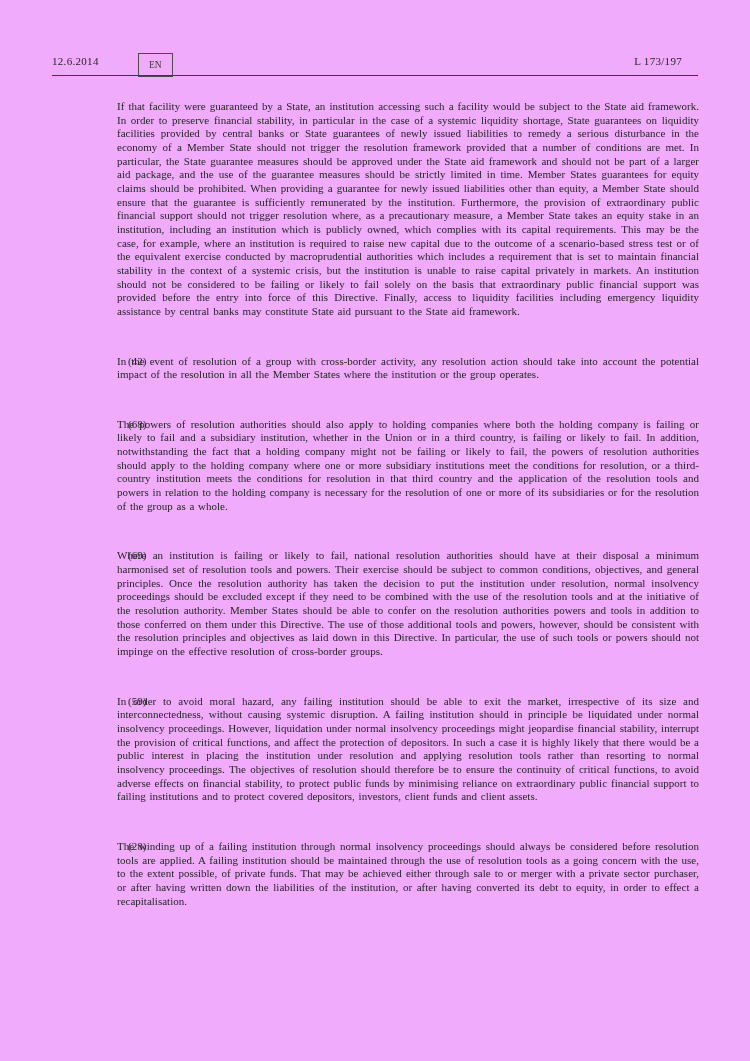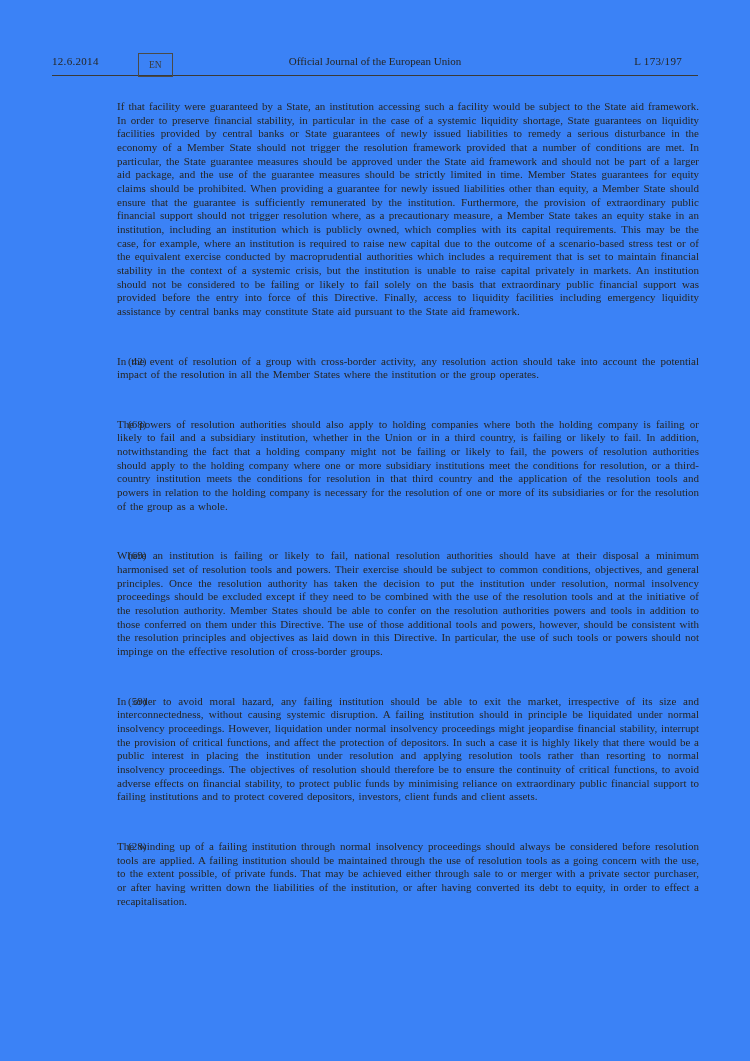--- a/index.html
+++ b/index.html
@@ -4,21 +4,21 @@
 <style>
   html, body {
     margin: 0;
     padding: 0;
     background: #ffffff;
   }
   .page {
     position: relative;
     width: 750px;
     height: 1061px;
-    background: #3b82f6;
+    background: #f0abfc;
     font-family: "Liberation Serif", "DejaVu Serif", serif;
     color: #262624;
     overflow: hidden;
   }
   .page-header {
     position: absolute;
     top: 53px;
     left: 52px;
     width: 646px;
     height: 22px;
@@ -79,21 +79,20 @@
   }
 </style>
 </head>
 <body>
 
 <div class="page">
 
   <div class="page-header">
     <span class="header-date">12.6.2014</span>
     <span class="lang-badge">EN</span>
-    <span class="header-title">Official Journal of the European Union</span>
     <span class="header-pageref">L 173/197</span>
   </div>
 
   <div class="doc-body">
 
     <p class="para">
       <span class="para-num"></span>
       <span>If that facility were guaranteed by a State, an institution accessing such a facility would be subject to the State aid framework. In order to preserve financial stability, in particular in the case of a systemic liquidity shortage, State guarantees on liquidity facilities provided by central banks or State guarantees of newly issued liabilities to remedy a serious disturbance in the economy of a Member State should not trigger the resolution framework provided that a number of conditions are met. In particular, the State guarantee measures should be approved under the State aid framework and should not be part of a larger aid package, and the use of the guarantee measures should be strictly limited in time. Member States guarantees for equity claims should be prohibited. When providing a guarantee for newly issued liabilities other than equity, a Member State should ensure that the guarantee is sufficiently remunerated by the institution. Furthermore, the provision of extraordinary public financial support should not trigger resolution where, as a precautionary measure, a Member State takes an equity stake in an institution, including an institution which is publicly owned, which complies with its capital requirements. This may be the case, for example, where an institution is required to raise new capital due to the outcome of a scenario-based stress test or of the equivalent exercise conducted by macroprudential authorities which includes a requirement that is set to maintain financial stability in the context of a systemic crisis, but the institution is unable to raise capital privately in markets. An institution should not be considered to be failing or likely to fail solely on the basis that extraordinary public financial support was provided before the entry into force of this Directive. Finally, access to liquidity facilities including emergency liquidity assistance by central banks may constitute State aid pursuant to the State aid framework.</span>
     </p>
 

